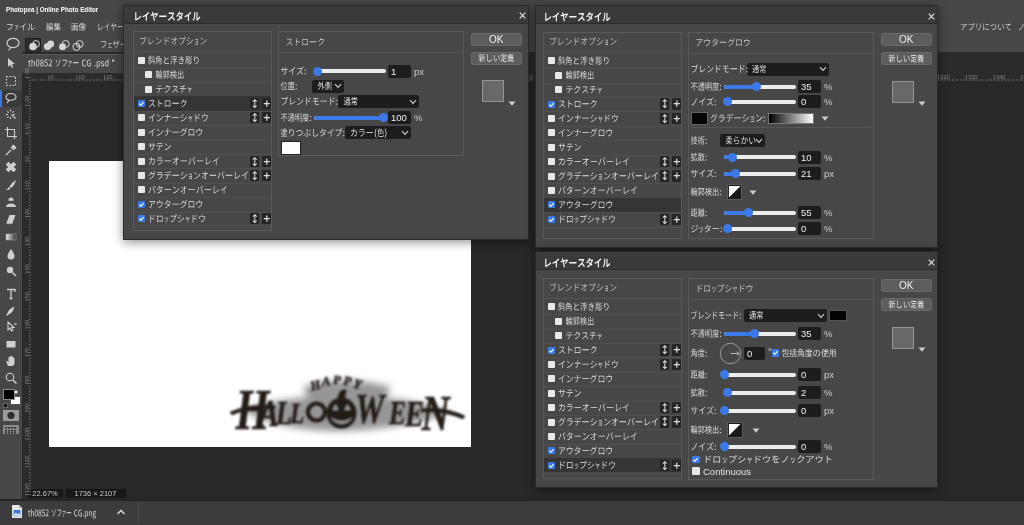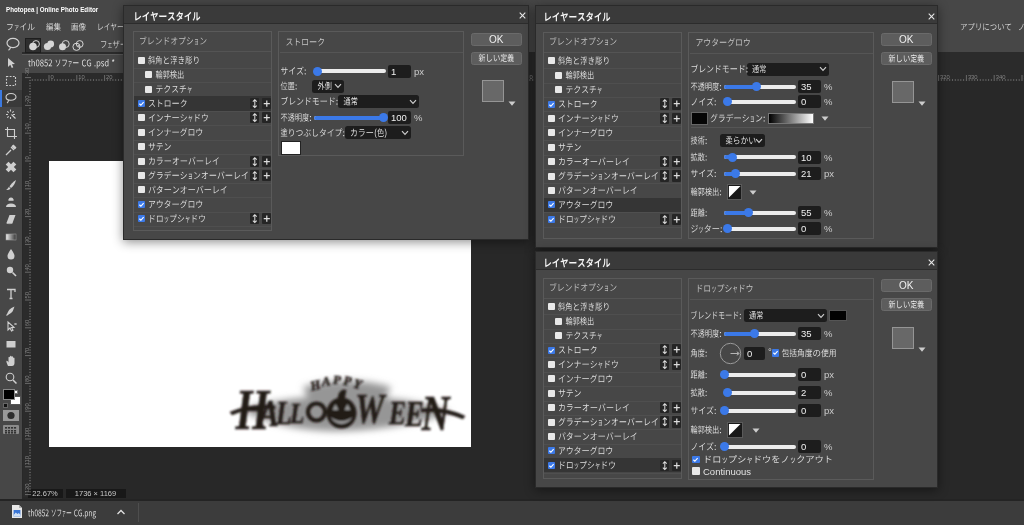--- a/index.html
+++ b/index.html
@@ -11,21 +11,21 @@
 <div style="left:0.0px;top:52.0px;width:22.0px;height:473.0px;background:#474747;"></div>
 <div style="left:22.0px;top:72.5px;width:1002.0px;height:426.5px;background:#282828;"></div>
 <div style="left:22.0px;top:72.5px;width:1002.0px;height:8.5px;background:#2b2b2b;"></div>
 <div style="left:22.5px;top:81.0px;width:8.5px;height:416.0px;background:#2b2b2b;"></div>
 <div class="lat" style="left:6px;top:5px;font-size:8px;font-weight:bold;color:#fff;transform:scale(.78,1);transform-origin:0 0;">Photopea | Online Photo Editor</div>
 <div style="left:22.0px;top:53.5px;width:111.0px;height:19.0px;background:#474747;border-top:1px solid #5a5a5a;"></div>
 <div style="left:49.0px;top:161.0px;width:422.0px;height:285.5px;background:#ffffff;"></div>
 <div style="left:27.5px;top:488.5px;width:35.0px;height:9.0px;background:#181818;"></div>
 <div class="lat" style="left:27.5px;top:488.5px;width:35px;height:9.5px;font-size:7.5px;line-height:9.5px;text-align:center;color:#c8c8c8;">22.67%</div>
 <div style="left:65.5px;top:488.5px;width:60.0px;height:9.0px;background:#181818;"></div>
-<div class="lat" style="left:65.5px;top:488.5px;width:60px;height:9.5px;font-size:7.5px;line-height:9.5px;text-align:center;color:#c8c8c8;">1736 × 1169</div>
+<div class="lat" style="left:65.5px;top:488.5px;width:60px;height:9.5px;font-size:7.5px;line-height:9.5px;text-align:center;color:#c8c8c8;">1736 × 2107</div>
 <div style="left:0.0px;top:499.0px;width:1024.0px;height:1.5px;background:#242424;"></div>
 <div style="left:0.0px;top:500.5px;width:1024.0px;height:24.5px;background:#3c3c3c;"></div>
 <div style="left:137.5px;top:503.0px;width:1.0px;height:19.0px;background:#4e4e4e;"></div>
 <svg style="position:absolute;left:11px;top:505px" width="12" height="14" viewBox="0 0 12 14">
     <path d="M1 0 h7 l3 3 v10 h-10 z" fill="#e8e8e8"></path>
     <path d="M8 0 l3 3 h-3 z" fill="#b0b0b0"></path>
     <rect x="2.6" y="5" width="6.8" height="6.5" fill="#3a76d6"></rect>
     <path d="M2.6 10 l2.2-2.5 1.6 1.6 1.4-1.2 1.8 2.1 v1.5 h-7 z" fill="#cfe0f5"></path>
   </svg>
 <svg style="position:absolute;left:116px;top:508px" width="10" height="8" viewBox="0 0 10 8">

